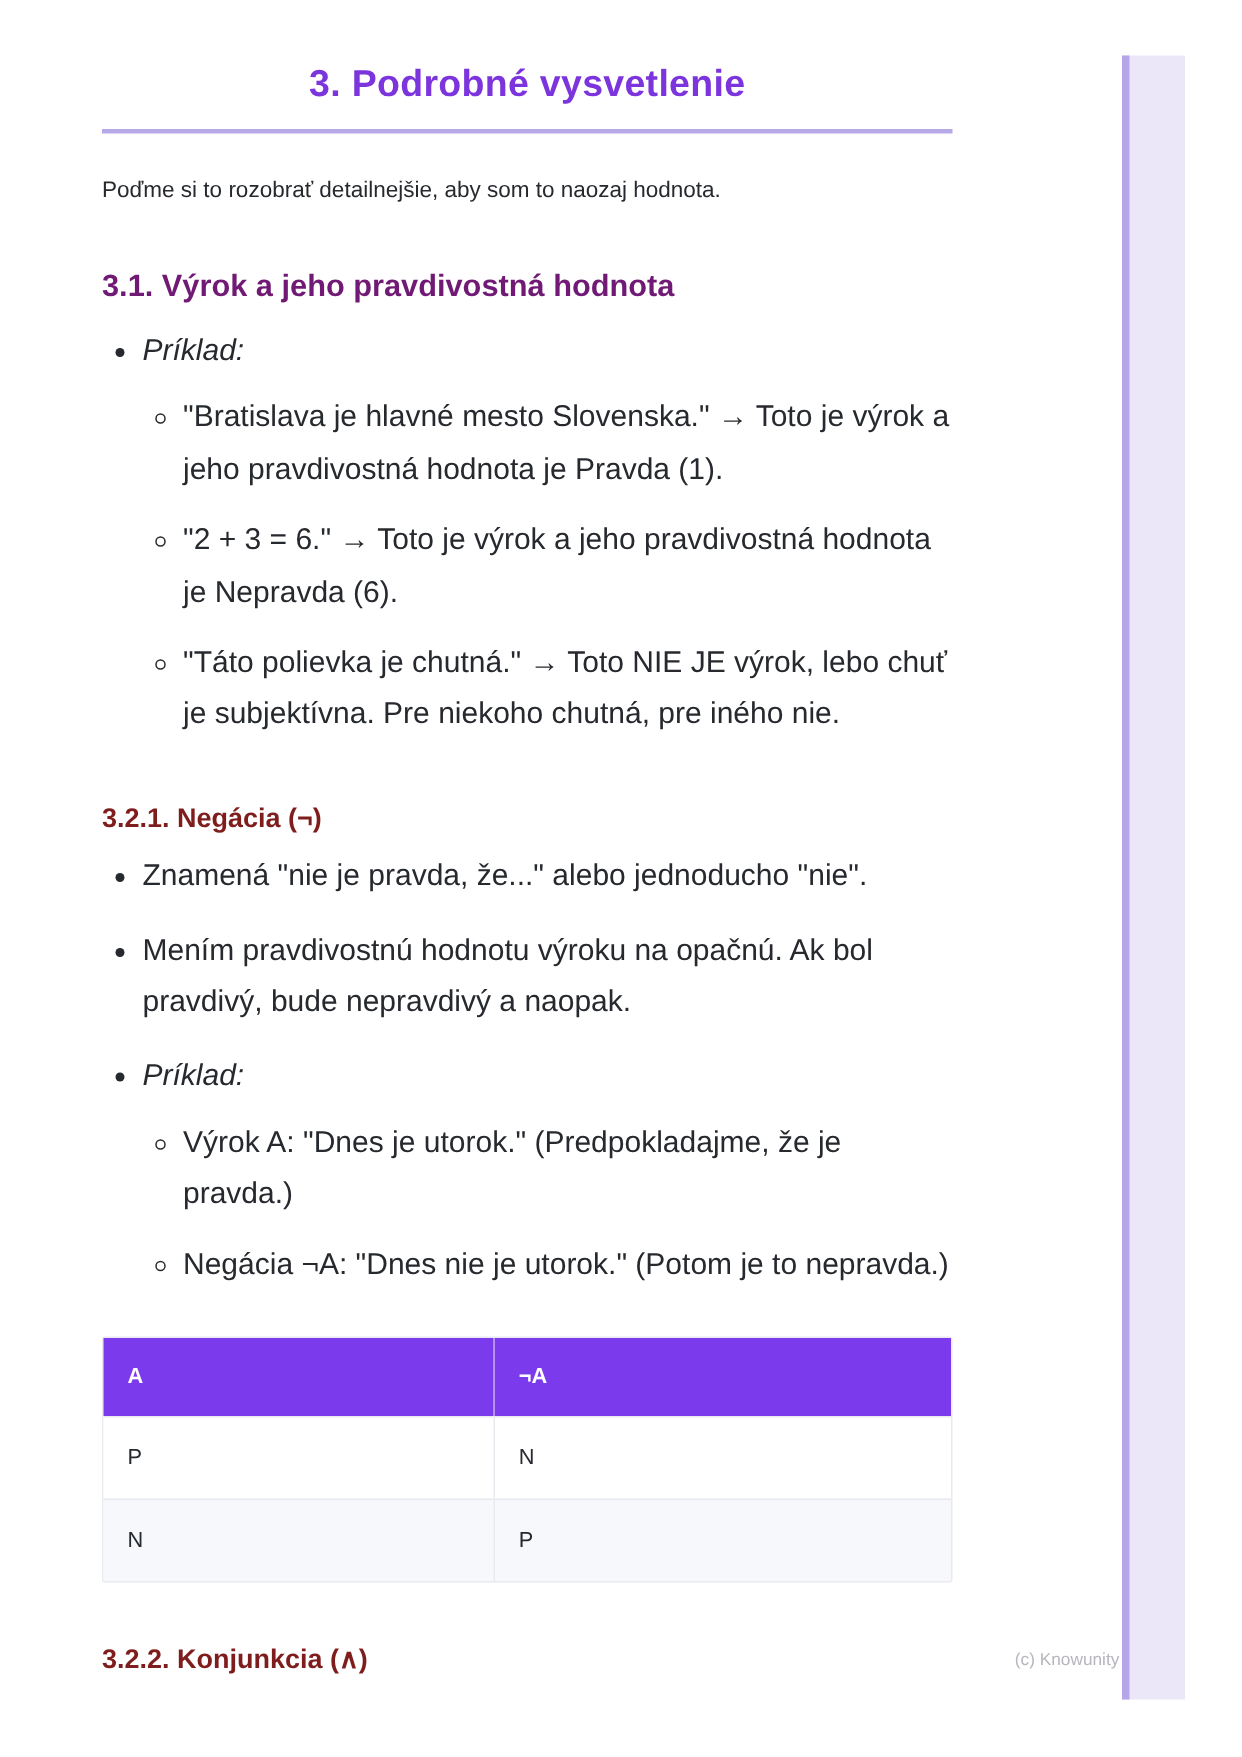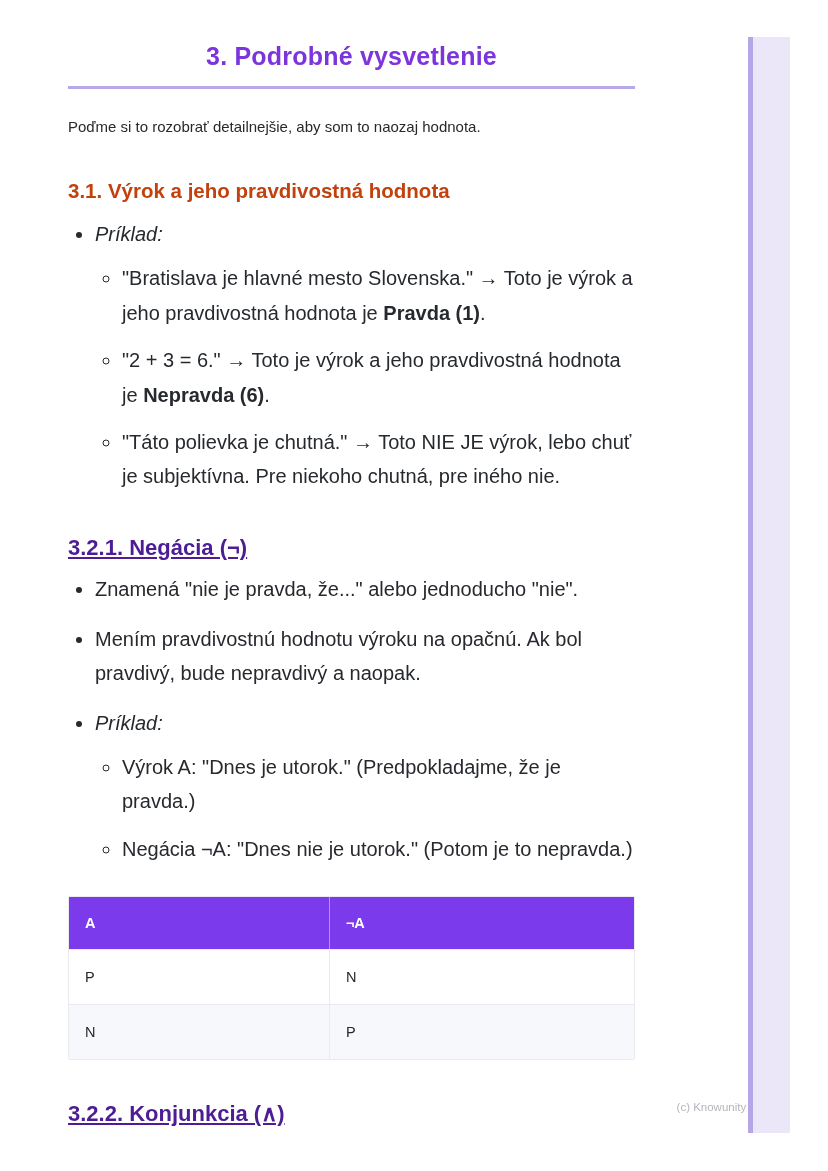--- a/index.html
+++ b/index.html
@@ -19,43 +19,43 @@
     font-size:25px; font-weight:700; color:#7c35dd;
     margin:0; line-height:1.15; letter-spacing:0.2px;text-align:center;
   }
   .title-rule {
     height:3px; background:#b7a9e8; border:none; margin:15px 0 0 0;
   }
   .intro {
     font-size:15px; margin:27px 0 0 0; line-height:1.5;
   }
   h2.sec-heading {
-    font-size:20.5px; font-weight:700; color:#c2410c;
+    font-size:20.5px; font-weight:700; color:#701a75;
     margin:37px 0 0 0; line-height:1.55;
   }
   h3.sub-heading {
-    font-size:22px; font-weight:700; color:#4c1d95;
-    margin:40px 0 0 0; line-height:1.3;text-decoration:underline;
+    font-size:18px; font-weight:700; color:#7f1d1d;
+    margin:40px 0 0 0; line-height:1.3;
   }
   p.bodytext {
     font-size:15px; line-height:1.87; text-align:justify;
     margin:15px 0 0 0;
   }
   ul.l1 {
     margin:10px 0 0 0; padding-left:27px;
     font-size:20px; list-style:disc;
   }
   ul.l1 > li { margin-bottom:15px; line-height:1.72; }
   ul.l2 {
     margin:10px 0 0 0; padding-left:27px; list-style:circle;
   }
   ul.l2 > li { margin-bottom:13px; line-height:1.72; }
   ul.l2 > li:last-child { margin-bottom:0; }
   .italic { font-style:italic; }
-  strong { font-weight:700; }
+  strong { font-weight:400; }
 
   table.truth-table {
     width:100%; margin-top:30px;
     border-collapse:separate; border-spacing:0;
     border:1px solid #e9e9f0; border-radius:2px;
     font-size:14.5px;
   }
   table.truth-table th {
     background:#7c3aed; color:#ffffff;
     font-weight:600; text-align:left;

